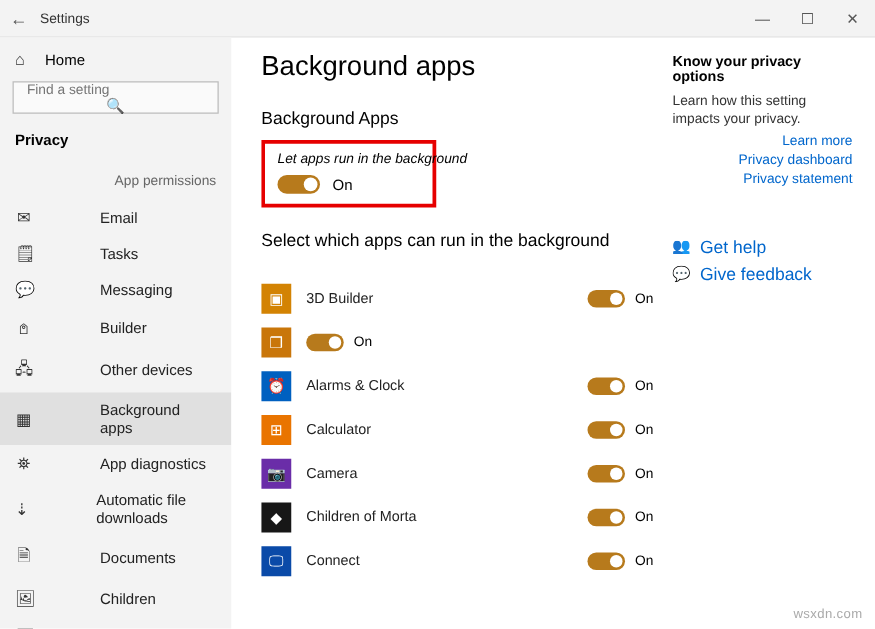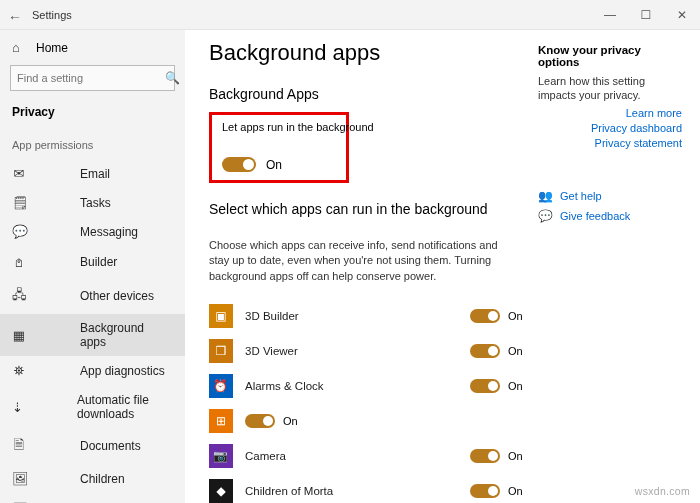--- a/index.html
+++ b/index.html
@@ -7,56 +7,56 @@
   .titlebar { height: 30px; display: flex; align-items: center; background: #f3f3f3; border-bottom: 1px solid #e5e5e5; }
   .titlebar .back { width: 30px; text-align: center; color: #555; font-size: 14px; }
   .titlebar .title { flex: 1; font-size: 11px; color: #333; padding-left: 2px; }
   .titlebar .winbtns { display: flex; }
   .titlebar .winbtn { width: 36px; height: 30px; text-align: center; line-height: 30px; color: #555; font-size: 12px; }
   .layout { display: flex; height: calc(100% - 30px); }
   .sidebar { width: 185px; background: #f3f3f3; padding: 6px 0 0 0; font-size: 12px; overflow: hidden; }
   .home-row { display: flex; align-items: center; padding: 4px 12px 10px; gap: 10px; }
   .home-row .icon { width: 14px; font-size: 13px; color: #333; }
   .home-row .lbl { font-size: 12px; }
-  .search { margin: 0 10px 14px; border: 1px solid #bbb; height: 26px; display: flex; align-items: center; background: #fafafa; }
+  .search { margin: 0 10px 14px; border: 1px solid #bbb; height: 26px; display: flex; align-items: center; background: #fafafa; flex-direction: column; }
   .search input { flex: 1; border: none; background: transparent; font-size: 11px; padding: 0 6px; color: #666; outline: none; }
   .search .sicon { width: 24px; text-align: center; color: #666; }
   .section-h { font-weight: 700; font-size: 12px; padding: 0 12px 14px; }
-  .group-h { color: #666; font-size: 11px; padding: 6px 12px 8px; }
+  .group-h { color: #666; font-size: 11px; padding: 6px 12px 8px; text-align: right; }
   .navitem { display: flex; align-items: center; padding: 7px 12px; gap: 12px; cursor: default; }
   .navitem .icon { width: 14px; font-size: 13px; color: #333; text-align: center; }
   .navitem .lbl { font-size: 12px; color: #222; margin-left: 42px; }
   .navitem.selected { background: #e0e0e0; }
   .main { flex: 1; display: flex; padding: 10px 0 0 24px; }
   .content { flex: 1; overflow: hidden; }
   h1 { font-weight: 300; font-size: 22px; margin-bottom: 20px; }
   .subh { font-size: 14px; font-weight: 400; margin-bottom: 10px; }
   .red-box { border: 3px solid #e60000; padding: 6px 10px 8px; width: 140px; margin-bottom: 18px; }
-  .red-box .rlbl { font-size: 11px; margin-bottom: 24px; white-space: nowrap; }
+  .red-box .rlbl { font-size: 11px; margin-bottom: 7px; white-space: nowrap; font-style: italic; }
   .toggle-row { display: flex; align-items: center; gap: 10px; }
   .toggle { width: 34px; height: 15px; border-radius: 8px; background: #b77a1c; position: relative; }
   .toggle::after { content:""; position: absolute; right: 2px; top: 2px; width: 11px; height: 11px; border-radius: 50%; background: #fff; }
   .toggle.small { width: 30px; height: 14px; }
   .toggle.small::after { width: 10px; height: 10px; }
   .subh2 { font-size: 14px; font-weight: 400; margin-bottom: 21px; }
   .desc { font-size: 11px; color: #333; width: 300px; line-height: 1.4; margin-bottom: 14px; }
   .applist { }
   .approw { display: flex; align-items: center; height: 35px; }
   .approw .aicon { width: 24px; height: 24px; margin-right: 12px; display: flex; align-items: center; justify-content: center; color: #fff; font-size: 12px; }
   .approw .aname { flex: 1; font-size: 11.5px; color: #222; }
   .approw .atoggle { width: 60px; display: flex; align-items: center; gap: 8px; }
   .approw .aton { font-size: 11px; }
   .rightcol { width: 170px; padding: 4px 18px 0 8px; font-size: 11px; }
   .rightcol .rtitle { font-weight: 700; margin-bottom: 6px; font-size: 11.5px; }
   .rightcol .rtext { color: #333; margin-bottom: 4px; line-height: 1.3; }
   .rightcol .link { color: #0066cc; margin-bottom: 3px; cursor: default; text-align: right; }
   .help-block { margin-top: 40px; }
   .help-block .hrow { display: flex; align-items: center; gap: 8px; margin-bottom: 6px; }
   .help-block .hicon { width: 14px; color: #444; font-size: 12px; }
-  .link2 { color: #0066cc; font-size: 11px; }
+  .link2 { color: #0066cc; font-size: 14px; }
   .watermark { position: absolute; bottom: 6px; right: 10px; font-size: 10.5px; color: #aaa; letter-spacing: .3px; background: #fff; }
 </style>
 </head>
 <body>
 
 <div class="titlebar">
   <div class="back">←</div>
   <div class="title">Settings</div>
   <div class="winbtns">
     <div class="winbtn">—</div>
@@ -131,48 +131,47 @@
       <h1>Background apps</h1>
       <div class="subh">Background Apps</div>
       <div class="red-box">
         <div class="rlbl">Let apps run in the background</div>
         <div class="toggle-row">
           <div class="toggle"></div>
           <span>On</span>
         </div>
       </div>
       <div class="subh2">Select which apps can run in the background</div>
-      <div class="desc">Choose which apps can receive info, send notifications and stay up to date, even when you're not using them. Turning background apps off can help conserve power.</div>
       <div class="applist" id="applist">
           <div class="approw">
             <div class="aicon" style="background:#d38303">▣</div>
             <div class="aname">3D Builder</div>
             <div class="atoggle">
               <div class="toggle small"></div>
               <span class="aton">On</span>
             </div>
           </div>
           <div class="approw">
             <div class="aicon" style="background:#c9760a">❒</div>
-            <div class="aname">3D Viewer</div>
             <div class="atoggle">
               <div class="toggle small"></div>
               <span class="aton">On</span>
             </div>
           </div>
           <div class="approw">
             <div class="aicon" style="background:#0060c0">⏰</div>
             <div class="aname">Alarms &amp; Clock</div>
             <div class="atoggle">
               <div class="toggle small"></div>
               <span class="aton">On</span>
             </div>
           </div>
           <div class="approw">
             <div class="aicon" style="background:#e97400">⊞</div>
+            <div class="aname">Calculator</div>
             <div class="atoggle">
               <div class="toggle small"></div>
               <span class="aton">On</span>
             </div>
           </div>
           <div class="approw">
             <div class="aicon" style="background:#6a2da8">📷</div>
             <div class="aname">Camera</div>
             <div class="atoggle">
               <div class="toggle small"></div>

